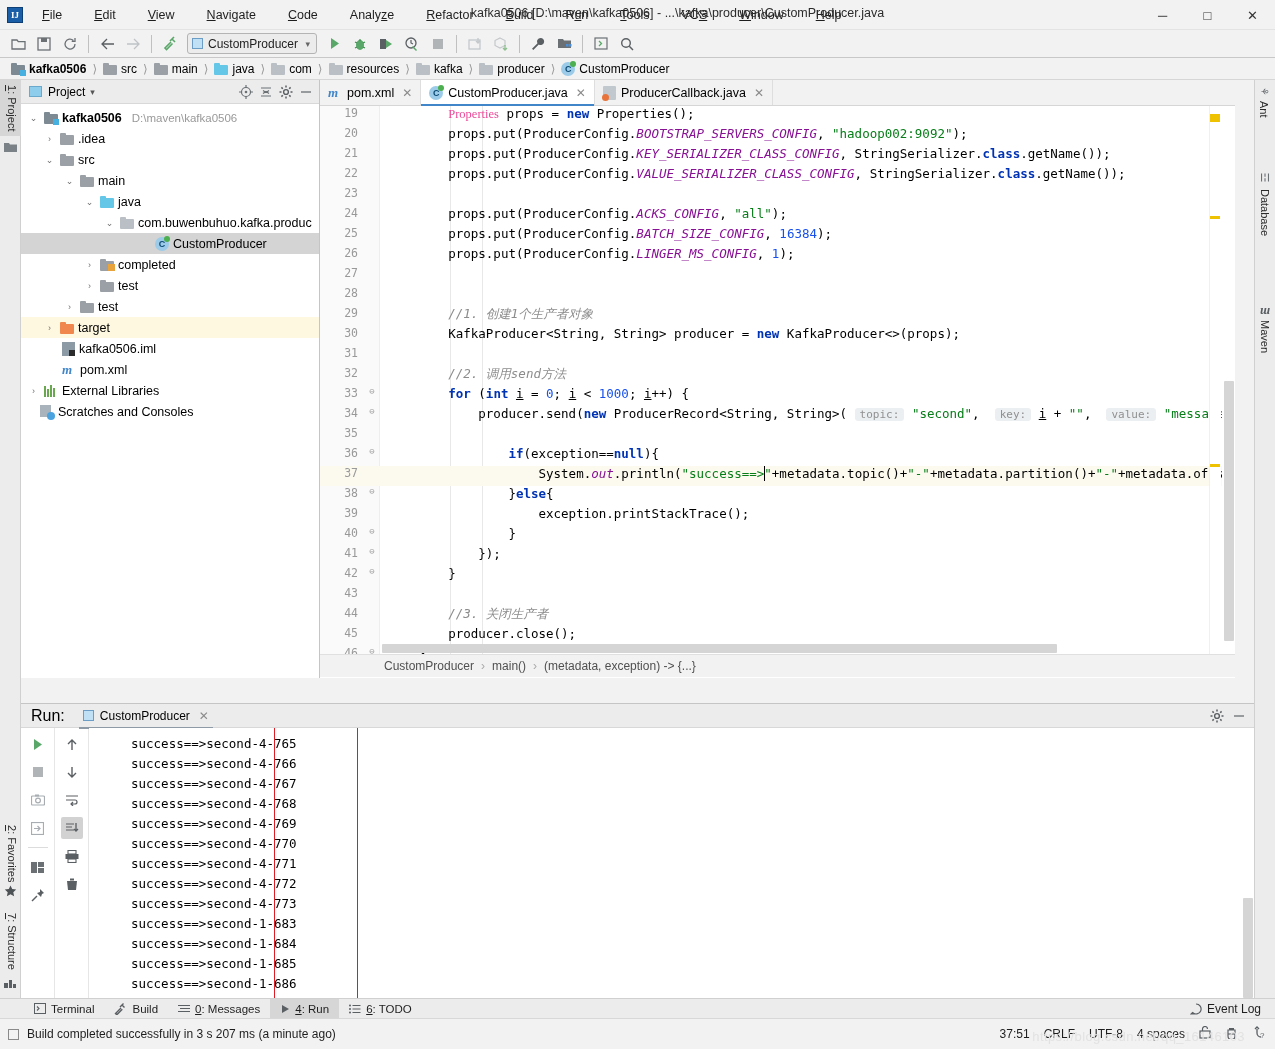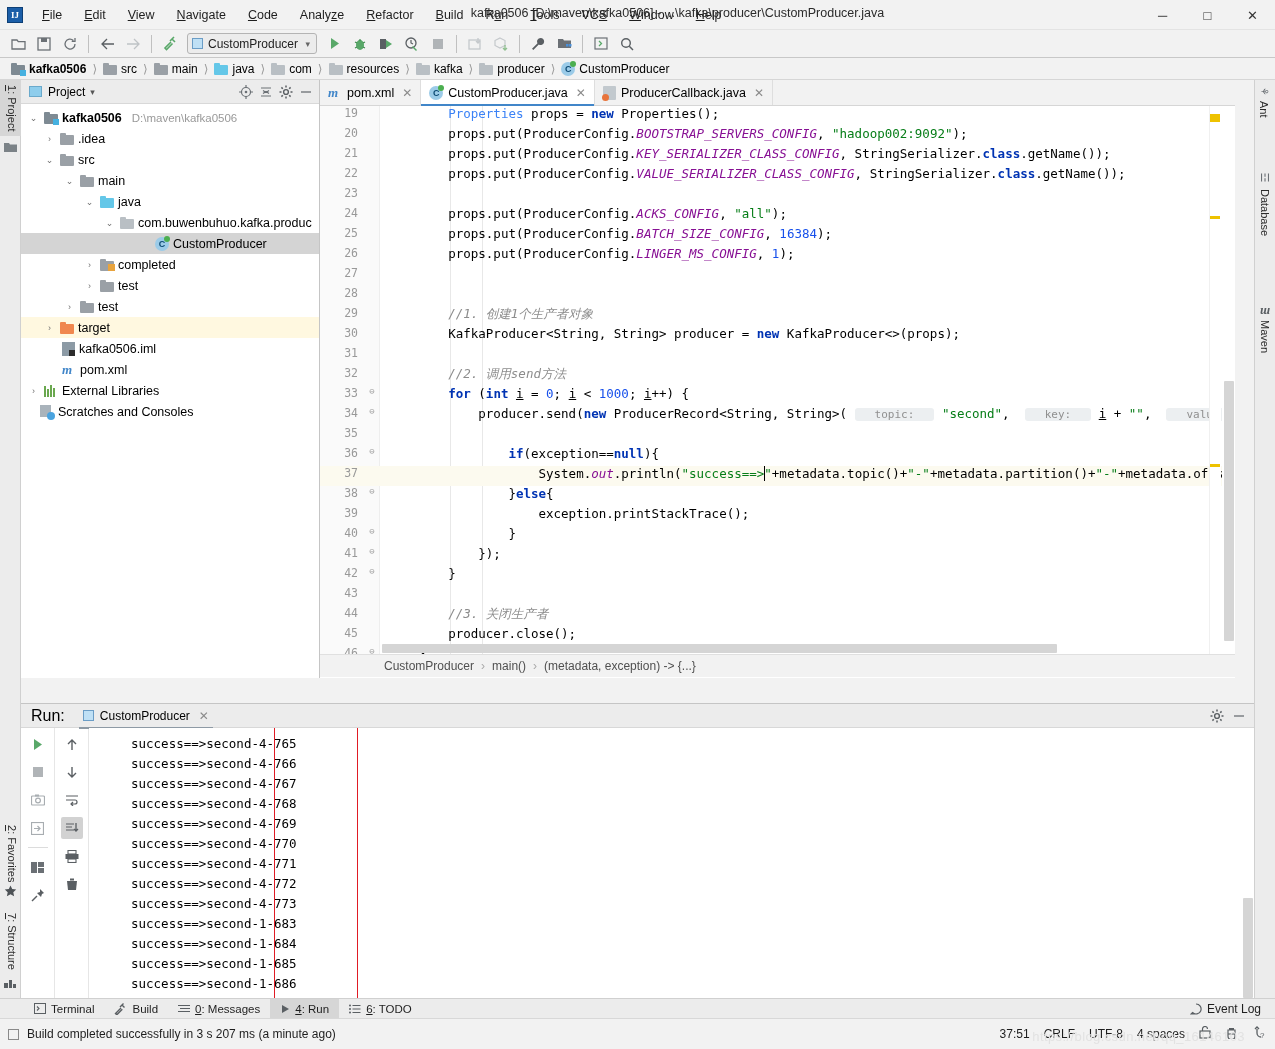--- a/index.html
+++ b/index.html
@@ -19,21 +19,21 @@
     background: #f2f2f2; display: flex; align-items: center;
     border-bottom: 1px solid #e3e3e3;
   }
   .ij-logo {
     width: 16px; height: 16px; margin-left: 7px; margin-right: 10px;
     background: #1b5ea8; border: 1px solid #0d3f76;
     color: #fff; font-size: 9px; font-weight: bold;
     display: flex; align-items: center; justify-content: center;
     font-family: "Liberation Serif", serif;
   }
-  .menubar { display: flex; align-items: center; gap: 4px; }
+  .menubar { display: flex; align-items: center; gap: 14px; }
   .menu-item {
     padding: 4px 9px; font-size: 12.5px; color: #1e1e1e; cursor: default;
     white-space: nowrap;
   }
   .menu-item u { text-decoration: underline; }
   .title-text {
     position: absolute; left: 0; right: 0; top: 6px;
     text-align: center; font-size: 12.5px; color: #2b2b2b;
     pointer-events: none; padding-left: 80px;
   }
@@ -189,24 +189,24 @@
   }
   .ctext {
     font-family: "DejaVu Sans Mono", monospace; font-size: 12.5px; color: #000;
     padding-left: 8px; white-space: pre;
   }
   .kw { color: #0033b3; font-weight: bold; }
   .str { color: #067d17; }
   .num { color: #1750eb; }
   .cmt { color: #8c8c8c; font-style: italic; }
   .stc { color: #871094; font-style: italic; }
-  .fld { color: #3b82f6; }
+  .fld { color: #ec4899; font-family: Liberation Serif, serif; }
   .var-u { text-decoration: underline; }
   .hint {
-    background: #eceff1; color: #909090; border-radius: 3px; padding: 0 20px;
+    background: #eceff1; color: #909090; border-radius: 3px; padding: 0 5px;
     font-size: 11px; font-style: normal;
   }
   .caret {
     display:inline-block; width:1px; height:15px; background:#000;
     vertical-align:-3px; margin:0 -0.5px;
   }
   .ind-guide { position:absolute; top:0; bottom:0; width:1px; background:#e8e8e8; }
 
   .markerbar {
     position: absolute; right: 14px; top: 0; width: 12px; height: 100%;

